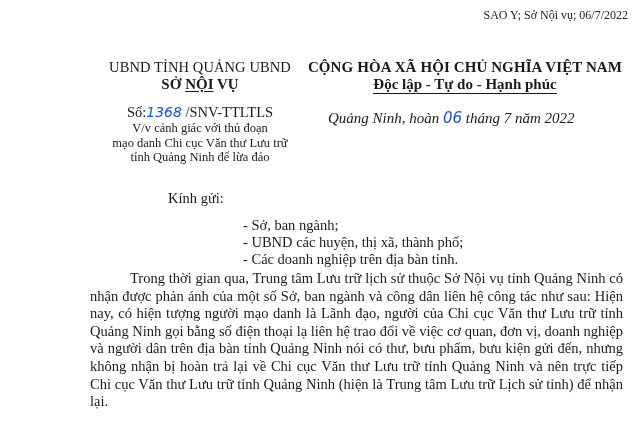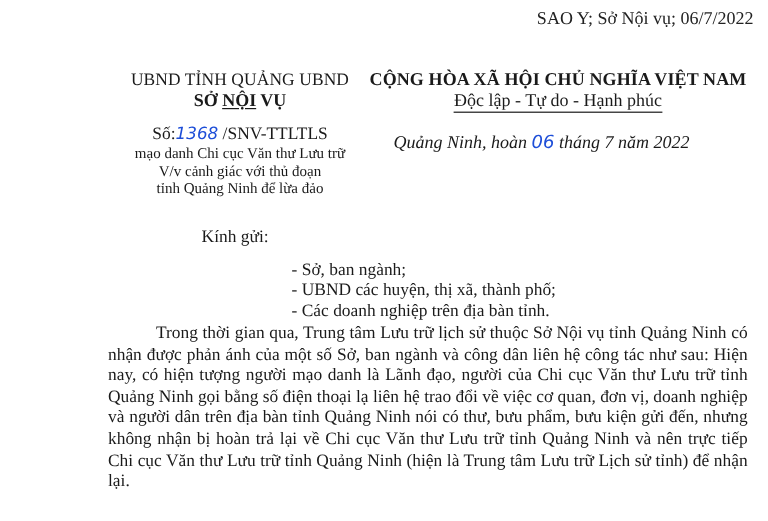--- a/index.html
+++ b/index.html
@@ -7,36 +7,36 @@
       width: 640px; height: 434px; overflow: hidden;
       background: #ffffff;
     }
     body {
       font-family: "Liberation Serif", "DejaVu Serif", serif;
       color: #1a1a1a;
       position: relative;
     }
     .copy-stamp {
       position: absolute; top: 8px; right: 12px;
-      font-size: 15px; color: #222;
+      font-size: 12px; color: #222;
       font-family: "Liberation Serif", serif;
     }
     .header-left {
       position: absolute; left: 84px; top: 59px; width: 232px;
       text-align: center;
     }
     .org-parent { font-size: 14.5px; line-height: 17px; letter-spacing: 0.1px; }
     .org-name { font-size: 15px; font-weight: bold; line-height: 17px; }
     .org-name .ul { text-decoration: underline; text-underline-offset: 2px; }
     .header-right {
       position: absolute; left: 300px; top: 59px; width: 330px;
       text-align: center;
     }
     .nation { font-size: 15px; font-weight: bold; line-height: 17px; letter-spacing: 0.1px; text-align: center; }
-    .motto { font-size: 15px; font-weight: normal; line-height: 17px; }
+    .motto { font-size: 15px; font-weight: bold; line-height: 17px; }
     .motto span { border-bottom: 1px solid #1a1a1a; padding-bottom: 1px; }
     .docnum {
       position: absolute; left: 60px; top: 103px; width: 280px; text-align: center;
       font-size: 14.5px; line-height: 18px;
     }
     .hand { font-family: "DejaVu Sans", sans-serif; font-style: italic; color: #1d4ed8; font-size: 14px; }
     .subject {
       position: absolute; left: 60px; top: 121px; width: 280px; text-align: center;
       font-size: 12.5px; line-height: 14.5px;
     }
@@ -70,22 +70,22 @@
 <div class="header-right">
   <div class="nation">CỘNG HÒA XÃ HỘI CHỦ NGHĨA VIỆT NAM</div>
   <div class="motto"><span>Độc lập - Tự do - Hạnh phúc</span></div>
 </div>
 
 <div class="docnum">
   <span>Số:</span><span class="hand">1368</span><span> /SNV-TTLTLS</span>
 </div>
 
 <div class="subject">
+  <div>V/v cảnh giác với thủ đoạn</div>
   <div>mạo danh Chi cục Văn thư Lưu trữ</div>
-  <div>V/v cảnh giác với thủ đoạn</div>
   <div>tỉnh Quảng Ninh để lừa đảo</div>
 </div>
 
 <div class="date-line">
   <span>Quảng Ninh, hoàn </span><span class="hand">06</span><span> tháng 7 năm 2022</span>
 </div>
 
 <div class="salutation">Kính gửi:</div>
 
 <div class="recipients">

